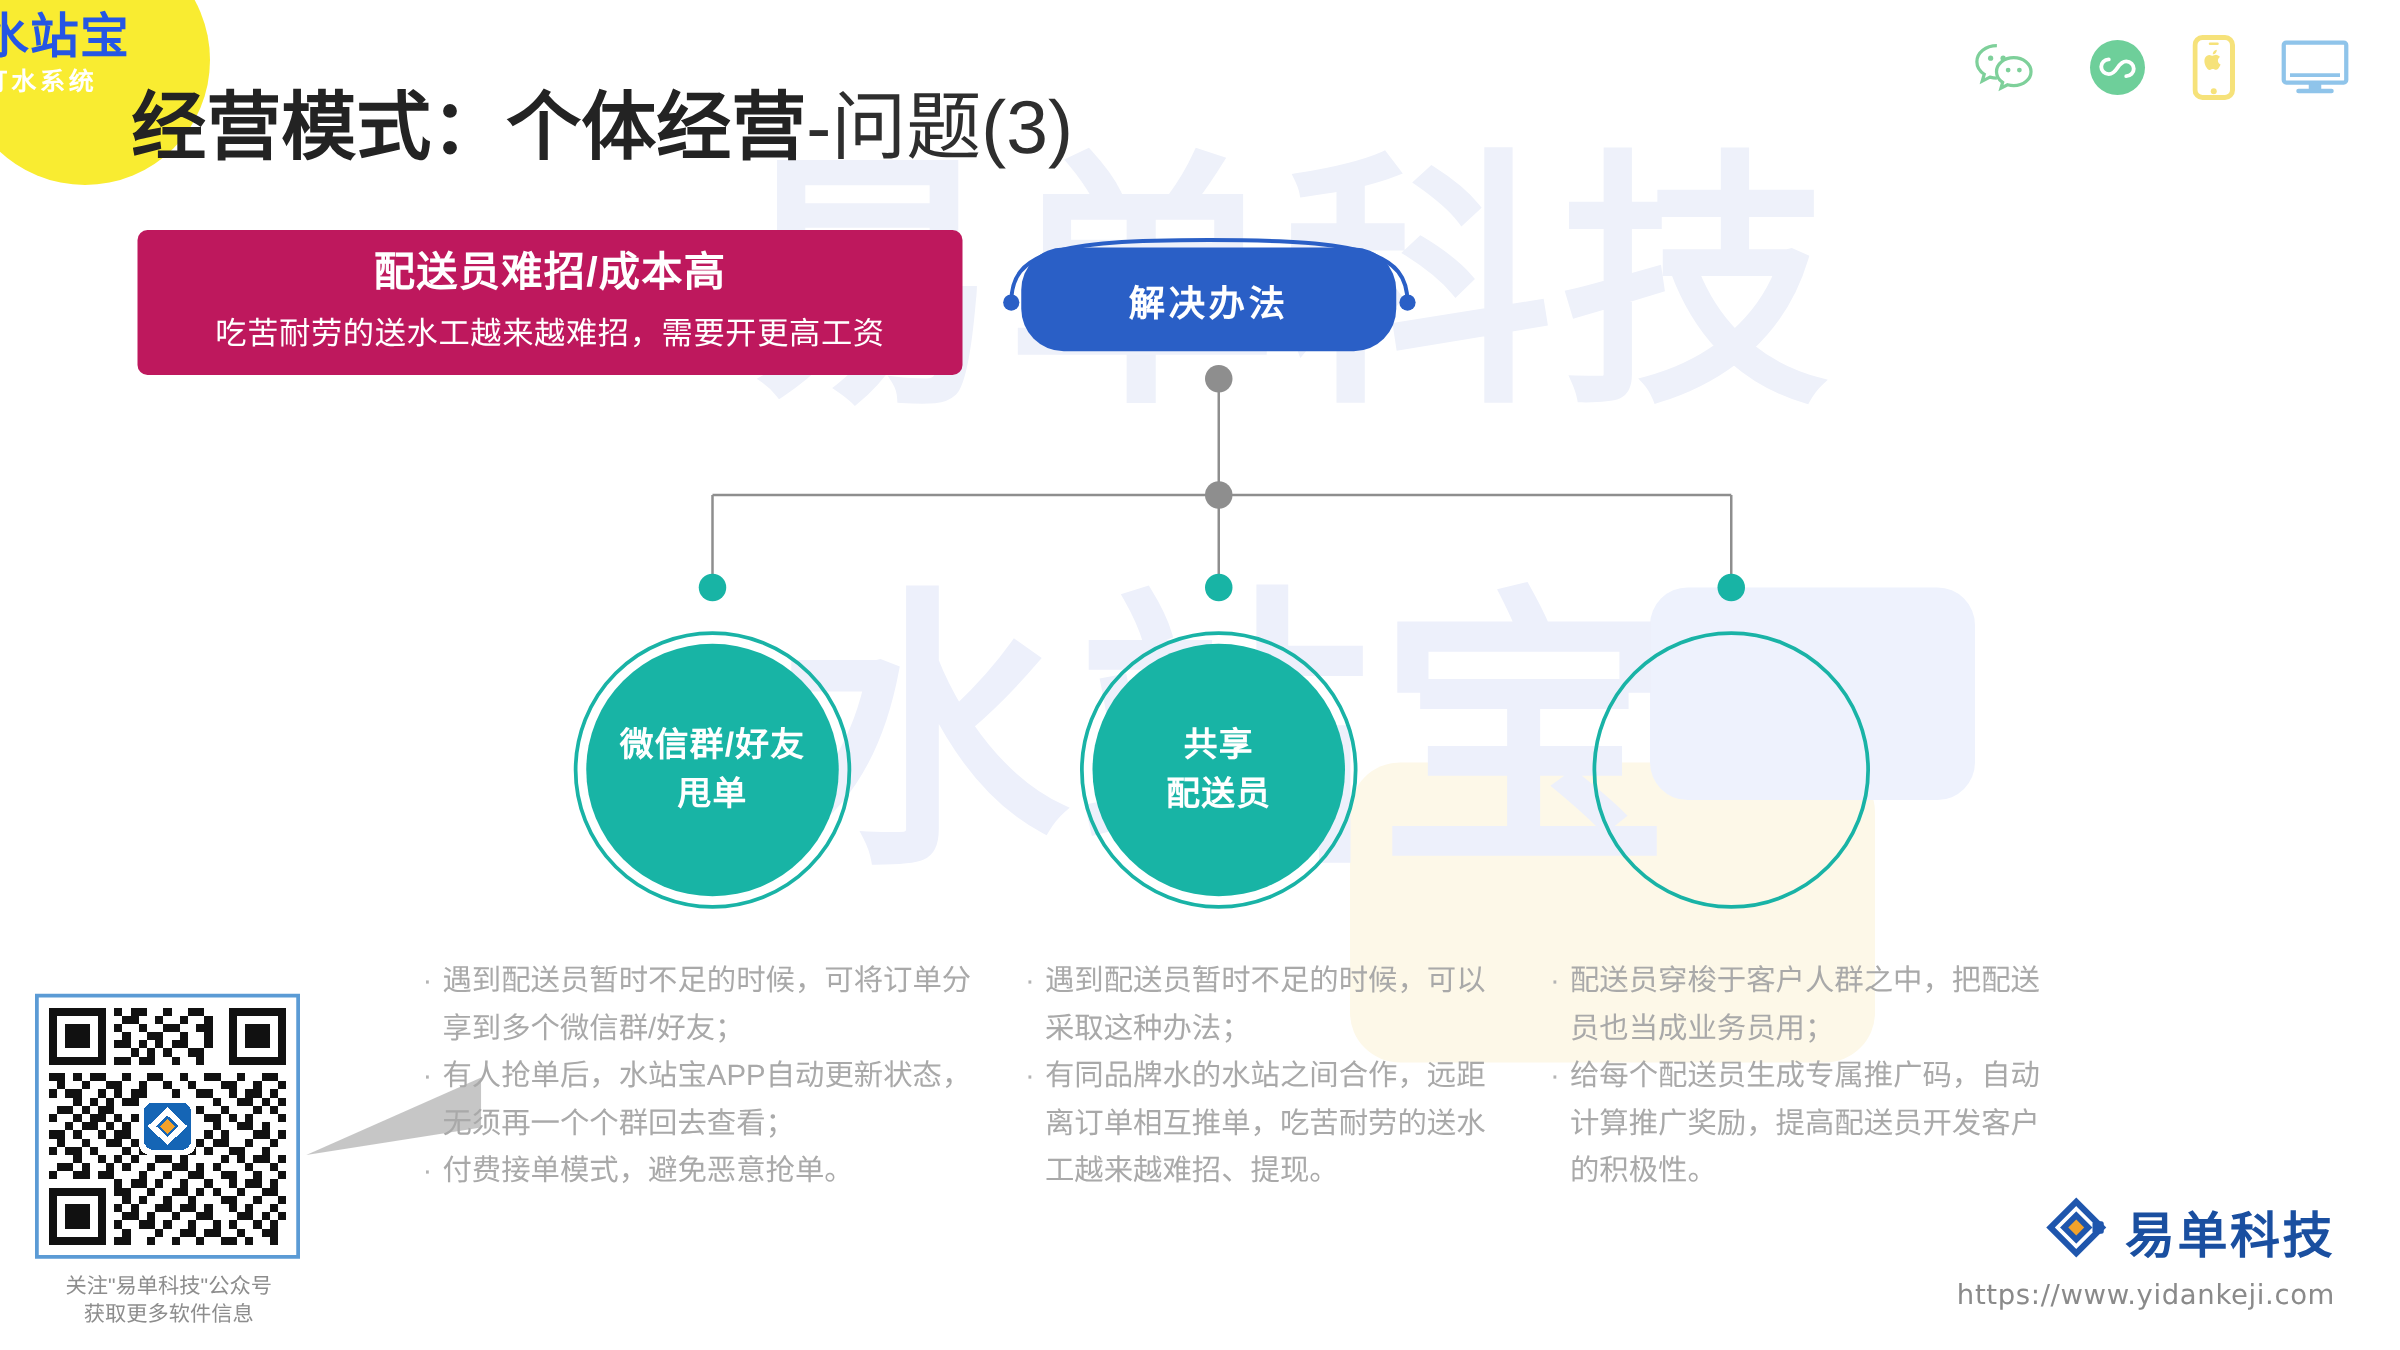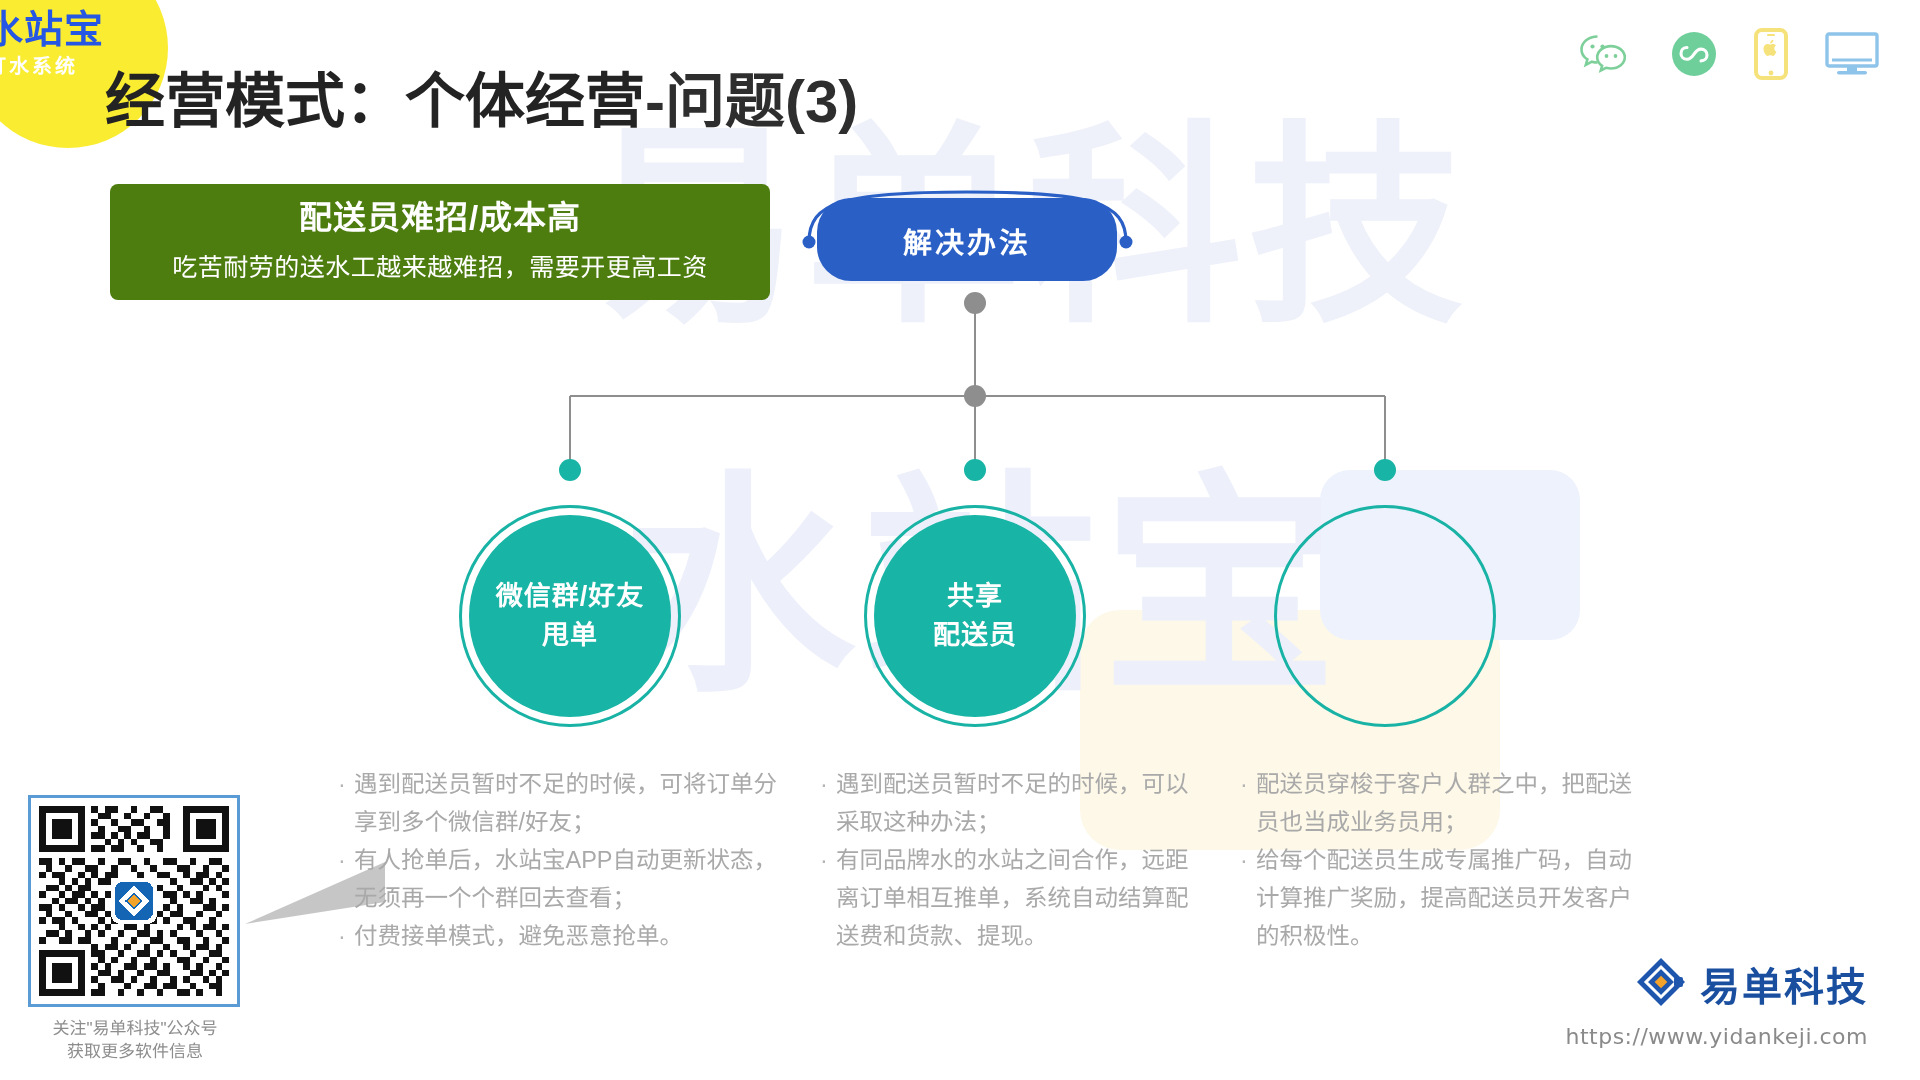--- a/index.html
+++ b/index.html
@@ -35,30 +35,30 @@
     position:absolute;left:18px;top:108px;width:150px;
     color:#ffffff;font-size:20px;font-weight:700;letter-spacing:3px;line-height:1;
   }
 
   
   .title{
     position:absolute;left:105px;top:72px;
     font-size:60px;line-height:1;white-space:nowrap;color:#262626;
   }
   .title .t-bold{font-weight:800;color:#232323;font-family:Liberation Mono, monospace;}
-  .title .t-light{font-weight:700;color:#2e2e2e;margin-top:28px;}
+  .title .t-light{font-weight:400;color:#2e2e2e;margin-top:28px;}
 
   
   .plat-icons{position:absolute;right:40px;top:28px;display:flex;align-items:center;gap:36px;}
   .plat-icons svg{display:block;}
 
   
   .prob-card{
     position:absolute;left:110px;top:184px;width:660px;height:116px;
-    background:#4d7c0f;border-radius:8px;
+    background:#be185d;border-radius:8px;
     display:flex;flex-direction:column;align-items:center;justify-content:center;
     box-sizing:border-box;padding:6px 10px 10px;
   }
   .prob-title{color:#fff;font-size:33px;font-weight:800;letter-spacing:1px;line-height:1.15;}
   .prob-desc{color:#fff;font-size:25px;font-weight:400;letter-spacing:0.5px;margin-top:16px;line-height:1.15;}
 
   
   .sol-wrap{position:absolute;left:795px;top:184px;width:345px;height:96px;}
   .sol-arc{position:absolute;left:0;top:0;}
   .sol-pill{
@@ -247,21 +247,21 @@
     </div>
   </div>
 
   <div class="col" style="left:820px;top:765px;width:385px;">
     <div class="bullet-row">
       <span class="bullet-dot">·</span>
       <span class="bullet-text">遇到配送员暂时不足的时候，可以采取这种办法；</span>
     </div>
     <div class="bullet-row">
       <span class="bullet-dot">·</span>
-      <span class="bullet-text">有同品牌水的水站之间合作，远距离订单相互推单，系统自动结算配送费和货款、提现。</span>
+      <span class="bullet-text">有同品牌水的水站之间合作，远距离订单相互推单，吃苦耐劳的送水工越来越难招、提现。</span>
     </div>
   </div>
 
   <div class="col" style="left:1240px;top:765px;width:400px;">
     <div class="bullet-row">
       <span class="bullet-dot">·</span>
       <span class="bullet-text">配送员穿梭于客户人群之中，把配送员也当成业务员用；</span>
     </div>
     <div class="bullet-row">
       <span class="bullet-dot">·</span>

